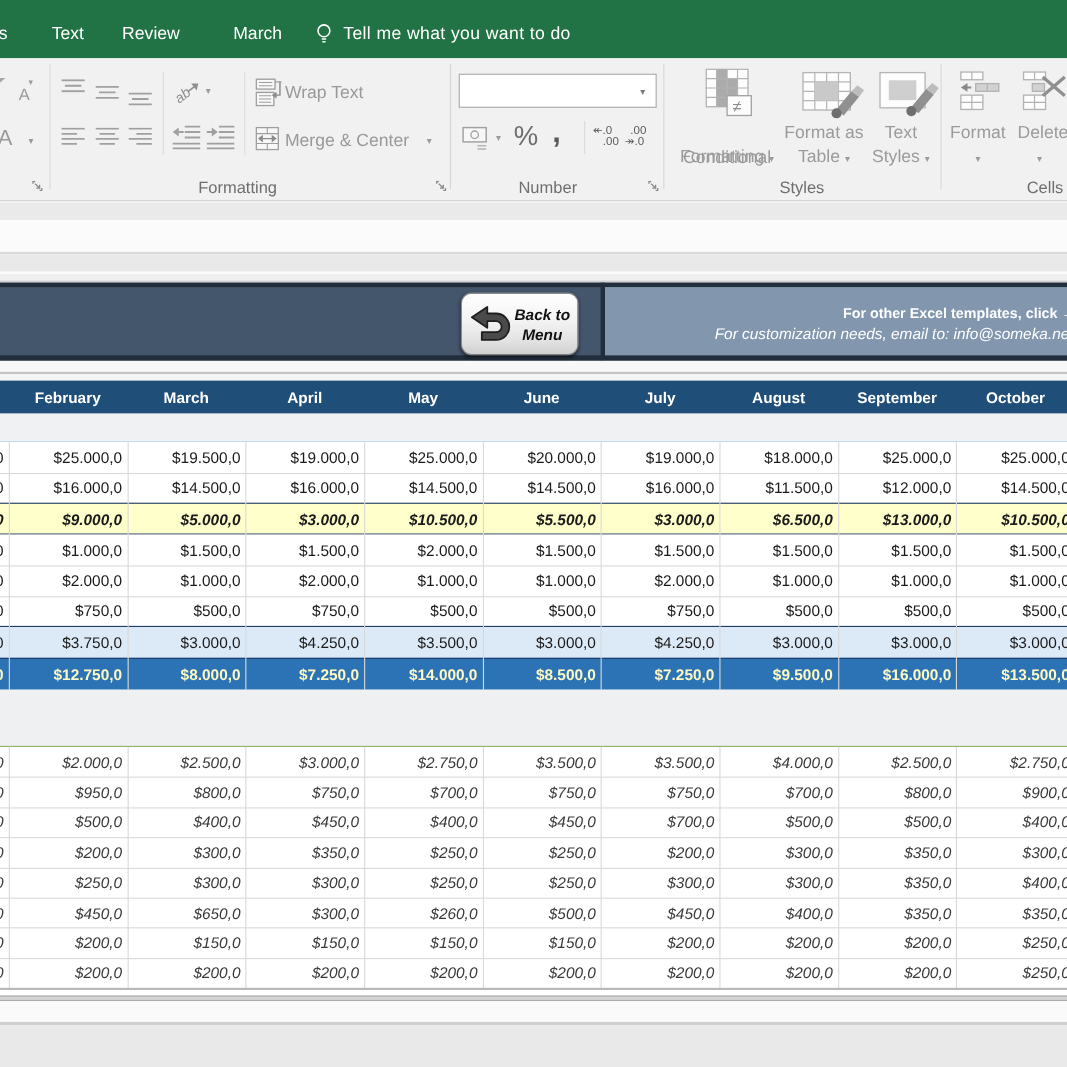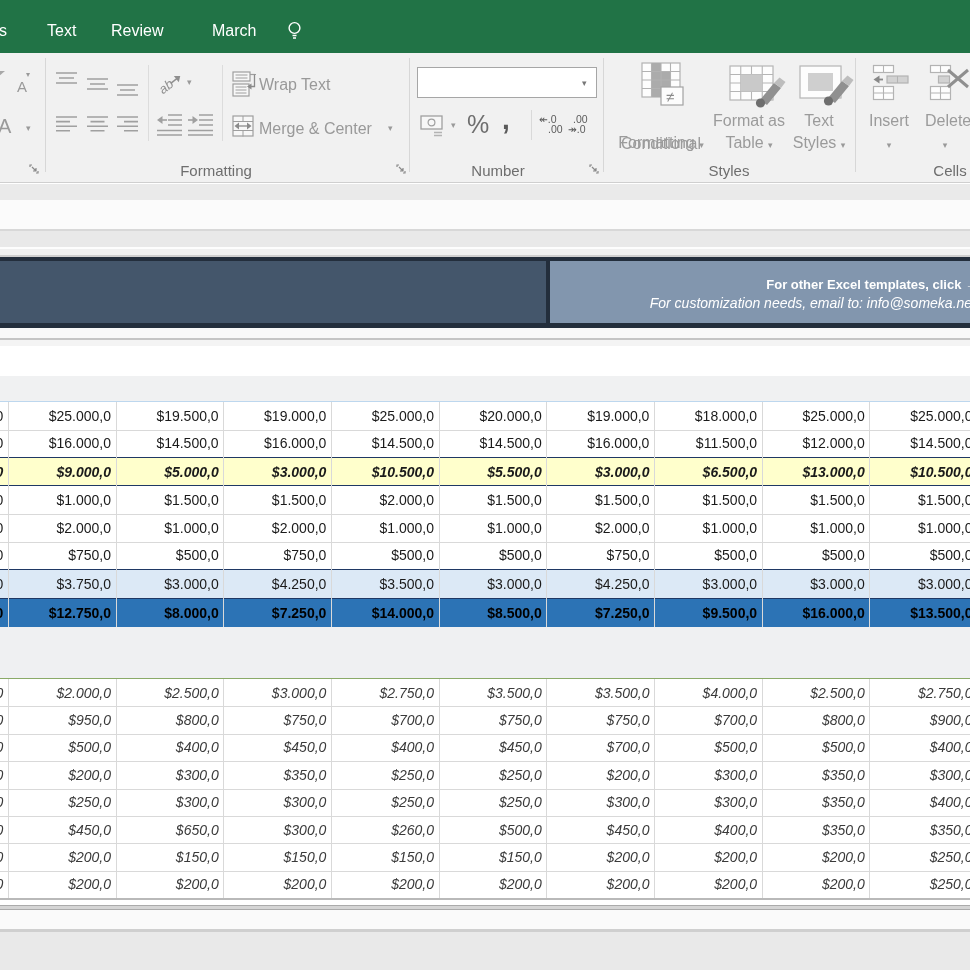--- a/index.html
+++ b/index.html
@@ -25,35 +25,36 @@
 #backbtn .btext { position:absolute; left:42px; top:11px; width:62px; font-weight:bold; font-style:italic; font-size:14px; color:#111; text-align:center; line-height:17.5px; }
 .ptext { position:absolute; color:#fff; font-size:13px; white-space:nowrap; }
 #mheader { position:absolute; left:0; top:346px; width:970px; height:30px; background:#1f4e79; overflow:hidden; }
 .mh-cell { position:absolute; top:0; height:30px; line-height:30px; text-align:center; color:#fff; font-weight:bold; font-size:14px; }
 .row { position:absolute; left:-99.9px; width:1090px; display:flex; overflow:hidden; background:#fff; }
 .c { flex:0 0 107.7px; text-align:right; padding-right:4.5px; font-size:14px; color:#1a1a1a; display:flex; align-items:center; justify-content:flex-end; }
 .row.yellow { background:#ffffcc; border-top:1.5px solid #1f3864; border-bottom:1.5px solid #1f3864; }
 .row.yellow .c { font-weight:bold; font-style:italic; }
 .row.blue1 { background:#dce9f6; border-top:1.5px solid #1f3864; }
 .row.blue2 { background:#2c73b5; border-top:1px solid #1f3864; }
-.row.blue2 .c { color:#000000; font-weight:bold; }
+.row.blue2 .c { color:#fef9c3; font-weight:bold; }
 .row.r2 .c { font-style:italic; color:#3a3a3a; }
 .gridh { position:absolute; left:0; width:970px; height:1px; background:#d9d9d9; }
 </style></head>
 <body>
 <div id="root">
   <div id="tabbar">
     <span style="left:-10px;">as</span>
     <span style="left:47px;">Text</span>
     <span style="left:111px;">Review</span>
     <span style="left:212px;">March</span>
     <svg style="position:absolute;left:287px;top:21px;" width="15" height="21" viewBox="0 0 15 21">
       <circle cx="7.5" cy="7" r="5.4" fill="none" stroke="#fff" stroke-width="1.4"></circle>
       <path d="M5.5 14.5h4M6 17h3" stroke="#fff" stroke-width="1.3"></path>
     </svg>
+    <span style="left:312px;letter-spacing:0.35px;">Tell me what you want to do</span>
   </div>
   <div id="ribbon">
     <div class="sep" style="left:45px;"></div>
     <div class="sep" style="left:409px;"></div>
     <div class="sep" style="left:603px;"></div>
     <div class="sep" style="left:855px;"></div>
 
 <div class="abs" style="left:17px;top:25px;font-size:15px;color:#9a9a9a;">A</div>
 <div class="abs" style="left:26px;top:17px;font-size:8px;color:#9a9a9a;">▾</div>
 <svg class="abs" style="left:-2px;top:18px;" width="7" height="6">
@@ -199,21 +200,21 @@
 <svg class="abs" style="left:872px;top:11px;" width="38" height="38" viewBox="0 0 38 38">
  <rect x="1.5" y="1.5" width="20" height="7" fill="#fdfdfd" stroke="#b3b3b3" stroke-width="1.2"></rect>
  <path d="M11.5 1.5v7" stroke="#b3b3b3" stroke-width="1.1"></path>
  <path d="M7 15.5h4" stroke="#888" stroke-width="1.8"></path>
         <path d="M1.5 15.5l6-4v8z" fill="#888"></path>
  <rect x="15" y="12" width="21" height="7" fill="#d2d2d2" stroke="#b3b3b3" stroke-width="1.2"></rect>
  <path d="M25.5 12v7" stroke="#b3b3b3" stroke-width="1.1"></path>
  <rect x="1.5" y="22.5" width="20" height="13" fill="#fdfdfd" stroke="#b3b3b3" stroke-width="1.2"></rect>
  <path d="M11.5 22.5v13M1.5 29h20" stroke="#b3b3b3" stroke-width="1.1"></path>
 </svg>
-<div class="abs stext" style="left:857px;top:59px;width:64px;">Insert</div>
+<div class="abs stext" style="left:857px;top:59px;width:64px;">Format</div>
 <div class="abs stext" style="left:857px;top:81px;width:64px;"><span class="dd2">▾</span></div>
 
 <svg class="abs" style="left:929px;top:11px;" width="42" height="38" viewBox="0 0 42 38">
  <rect x="1.5" y="1.5" width="20" height="7" fill="#fdfdfd" stroke="#b3b3b3" stroke-width="1.2"></rect>
  <path d="M11.5 1.5v7" stroke="#b3b3b3" stroke-width="1.1"></path>
  <rect x="9.5" y="12" width="11" height="7" fill="#d2d2d2" stroke="#b3b3b3" stroke-width="1.2"></rect>
  <rect x="1.5" y="22.5" width="20" height="13" fill="#fdfdfd" stroke="#b3b3b3" stroke-width="1.2"></rect>
  <path d="M11.5 22.5v13M1.5 29h20" stroke="#b3b3b3" stroke-width="1.1"></path>
  <path d="M19 6l20 17M39 6L19 23" stroke="#8f8f8f" stroke-width="3"></path>
 </svg>
@@ -240,23 +241,40 @@
   <div class="abs" style="left:0;top:231px;width:970px;height:16px;background:#e9e9e9;"></div>
   <div class="abs" style="left:0;top:247px;width:970px;height:2px;background:#fdfdfd;"></div>
   <div class="abs" style="left:0;top:249px;width:970px;height:6px;background:#f0f0f0;"></div>
   <div class="abs" style="left:0;top:255px;width:970px;height:2px;background:#cfcfcf;"></div>
   <div id="banner"></div>
   <div id="panel">
     <div class="ptext" style="top:16px;right:-8px;font-weight:bold;">For other Excel templates, click →</div>
     <div class="ptext" style="top:34px;right:-6px;font-style:italic;font-size:14px;">For customization needs, email to: info@someka.net</div>
   </div>
   <div id="pdiv"></div>
+  <div id="backbtn">
+    <svg style="position:absolute;left:4px;top:5px;" width="44" height="46" viewBox="0 0 44 46">
+      <path d="M19 7 L19 13 L27 13 A12 12 0 0 1 27 37 L14 37 L14 30 L27 30 A5 5 0 0 0 27 20 L19 20 L19 26 L5 16.5 Z" fill="#4a4a4a" stroke="#1e1e1e" stroke-width="1.6" stroke-linejoin="round"></path>
+    </svg>
+    <div class="btext">Back to Menu</div>
+  </div>
   <div class="abs" style="left:0;top:328px;width:970px;height:9.5px;background:#f8f8f8;"></div>
   <div class="abs" style="left:0;top:337.5px;width:970px;height:2.5px;background:#c4c4c4;"></div>
   <div class="abs" style="left:0;top:340px;width:970px;height:6px;background:#f4f4f4;"></div>
+  <div id="mheader">
+      <div class="mh-cell" style="left:7.8px;width:107.7px;">February</div>
+      <div class="mh-cell" style="left:115.5px;width:107.7px;">March</div>
+      <div class="mh-cell" style="left:223.2px;width:107.7px;">April</div>
+      <div class="mh-cell" style="left:330.9px;width:107.7px;">May</div>
+      <div class="mh-cell" style="left:438.6px;width:107.7px;">June</div>
+      <div class="mh-cell" style="left:546.3px;width:107.7px;">July</div>
+      <div class="mh-cell" style="left:654.0px;width:107.7px;">August</div>
+      <div class="mh-cell" style="left:761.7px;width:107.7px;">September</div>
+      <div class="mh-cell" style="left:869.4px;width:107.7px;">October</div>
+    </div>
   <div class="abs" style="left:0;top:376px;width:970px;height:25px;background:#f0f1f2;"></div>
   <div class="abs" style="left:0;top:401px;width:970px;height:1px;background:#bdd7ee;"></div>
   <div class="row " style="top:402px;height:27.5px;">
       <div class="c">0</div>
       <div class="c">$25.000,0</div>
       <div class="c">$19.500,0</div>
       <div class="c">$19.000,0</div>
       <div class="c">$25.000,0</div>
       <div class="c">$20.000,0</div>
       <div class="c">$19.000,0</div>

